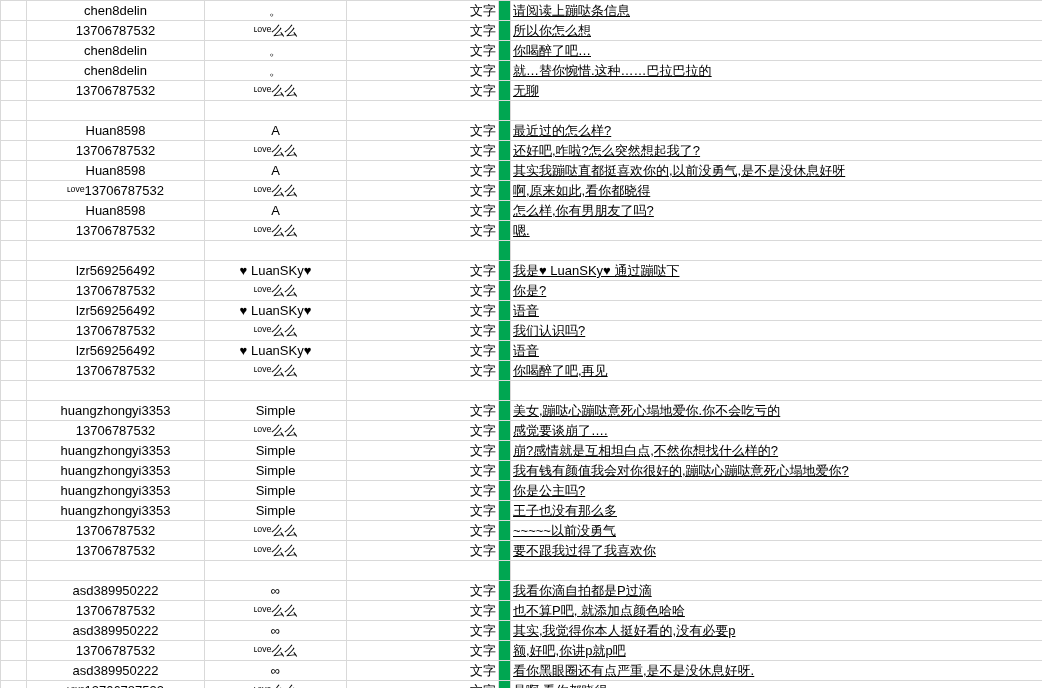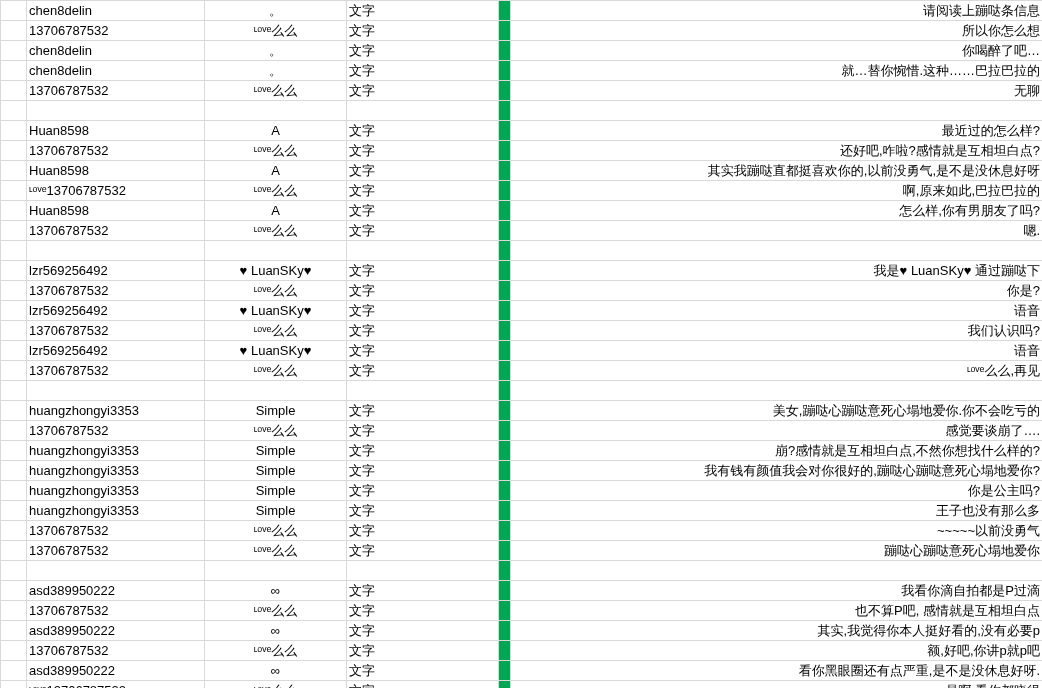--- a/index.html
+++ b/index.html
@@ -31,25 +31,25 @@
   }
   
   col.c0 { width: 26px; }
   col.c1 { width: 178px; }
   col.c2 { width: 142px; }
   col.c3 { width: 152px; }
   col.c4 { width: 12px; }
   col.c5 { width: 532px; }
 
   td.col-blank  { border-left: none; }
-  td.col-user   { }
+  td.col-user   { text-align: center; }
   td.col-nick   { text-align: center; }
-  td.col-type   { text-align: left; }
+  td.col-type   { text-align: right; }
   td.col-accent { background: #00a651; border-left: 1px solid #d9d9d9; border-right: 1px solid #d9d9d9; padding: 0; }
-  td.col-msg    { text-align: right; padding-right: 6px; }
+  td.col-msg    { padding-right: 6px; text-decoration: underline; }
 
   tr.spacer td {
     height: 19px;
   }
   tr.spacer td.col-accent { background: #00a651; }
 </style>
 </head>
 <body>
 
 <table class="sheet">
@@ -117,37 +117,37 @@
         <td class="col-type">文字</td>
         <td class="col-accent"></td>
         <td class="col-msg">最近过的怎么样?</td>
       </tr>
       <tr>
         <td class="col-blank"></td>
         <td class="col-user">13706787532</td>
         <td class="col-nick">ᶫᵒᵛᵉ么么</td>
         <td class="col-type">文字</td>
         <td class="col-accent"></td>
-        <td class="col-msg">还好吧,咋啦?感情就是互相坦白点?</td>
+        <td class="col-msg">还好吧,咋啦?怎么突然想起我了?</td>
       </tr>
       <tr>
         <td class="col-blank"></td>
         <td class="col-user">Huan8598</td>
         <td class="col-nick">A</td>
         <td class="col-type">文字</td>
         <td class="col-accent"></td>
         <td class="col-msg">其实我蹦哒直都挺喜欢你的,以前没勇气,是不是没休息好呀</td>
       </tr>
       <tr>
         <td class="col-blank"></td>
         <td class="col-user">ᶫᵒᵛᵉ13706787532</td>
         <td class="col-nick">ᶫᵒᵛᵉ么么</td>
         <td class="col-type">文字</td>
         <td class="col-accent"></td>
-        <td class="col-msg">啊,原来如此,巴拉巴拉的</td>
+        <td class="col-msg">啊,原来如此,看你都晓得</td>
       </tr>
       <tr>
         <td class="col-blank"></td>
         <td class="col-user">Huan8598</td>
         <td class="col-nick">A</td>
         <td class="col-type">文字</td>
         <td class="col-accent"></td>
         <td class="col-msg">怎么样,你有男朋友了吗?</td>
       </tr>
       <tr>
@@ -205,21 +205,21 @@
         <td class="col-type">文字</td>
         <td class="col-accent"></td>
         <td class="col-msg">语音</td>
       </tr>
       <tr>
         <td class="col-blank"></td>
         <td class="col-user">13706787532</td>
         <td class="col-nick">ᶫᵒᵛᵉ么么</td>
         <td class="col-type">文字</td>
         <td class="col-accent"></td>
-        <td class="col-msg">ᶫᵒᵛᵉ么么,再见</td>
+        <td class="col-msg">你喝醉了吧,再见</td>
       </tr>
       <tr class="spacer">
         <td class="col-blank"></td>
         <td class="col-user"></td>
         <td class="col-nick"></td>
         <td class="col-type"></td>
         <td class="col-accent"></td>
         <td class="col-msg"></td>
       </tr>
       <tr>
@@ -277,21 +277,21 @@
         <td class="col-type">文字</td>
         <td class="col-accent"></td>
         <td class="col-msg">~~~~~以前没勇气</td>
       </tr>
       <tr>
         <td class="col-blank"></td>
         <td class="col-user">13706787532</td>
         <td class="col-nick">ᶫᵒᵛᵉ么么</td>
         <td class="col-type">文字</td>
         <td class="col-accent"></td>
-        <td class="col-msg">蹦哒心蹦哒意死心塌地爱你</td>
+        <td class="col-msg">要不跟我过得了我喜欢你</td>
       </tr>
       <tr class="spacer">
         <td class="col-blank"></td>
         <td class="col-user"></td>
         <td class="col-nick"></td>
         <td class="col-type"></td>
         <td class="col-accent"></td>
         <td class="col-msg"></td>
       </tr>
       <tr>
@@ -301,21 +301,21 @@
         <td class="col-type">文字</td>
         <td class="col-accent"></td>
         <td class="col-msg">我看你滴自拍都是P过滴</td>
       </tr>
       <tr>
         <td class="col-blank"></td>
         <td class="col-user">13706787532</td>
         <td class="col-nick">ᶫᵒᵛᵉ么么</td>
         <td class="col-type">文字</td>
         <td class="col-accent"></td>
-        <td class="col-msg">也不算P吧, 感情就是互相坦白点</td>
+        <td class="col-msg">也不算P吧, 就添加点颜色哈哈</td>
       </tr>
       <tr>
         <td class="col-blank"></td>
         <td class="col-user">asd389950222</td>
         <td class="col-nick">∞</td>
         <td class="col-type">文字</td>
         <td class="col-accent"></td>
         <td class="col-msg">其实,我觉得你本人挺好看的,没有必要p</td>
       </tr>
       <tr>

